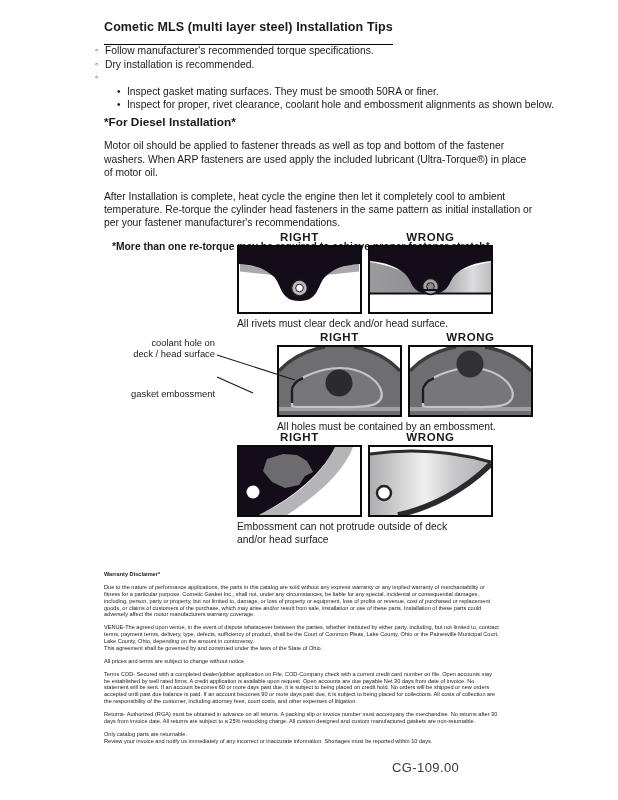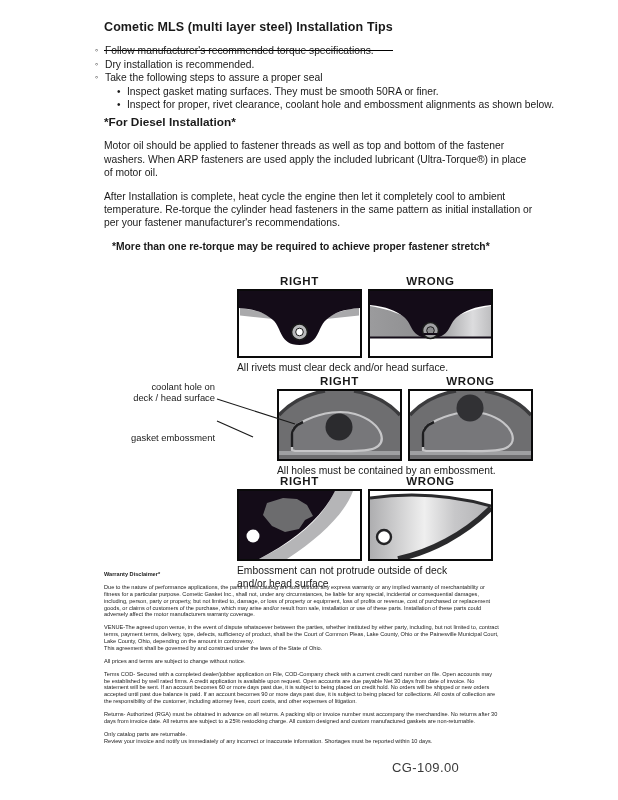--- a/index.html
+++ b/index.html
@@ -5,35 +5,35 @@
   html,body{margin:0;padding:0;background:#e8e8e8;}
   #page{
     position:relative;width:618px;height:800px;background:#ffffff;
     font-family:"Liberation Sans","DejaVu Sans",sans-serif;color:#1a1a1a;
     overflow:hidden;margin:0 auto;
   }
   .abs{position:absolute;}
   
   .doc-title{
     left:104px;top:20px;font-size:12.5px;font-weight:bold;
-    border-bottom:1.6px solid #000;padding-bottom:16px;letter-spacing:.1px;
+    border-bottom:1.6px solid #000;padding-bottom:10px;letter-spacing:.1px;
   }
   
   .bullets{left:95px;top:44px;font-size:10.3px;line-height:13.5px;}
   .b-row{display:flex;}
   .b-mark{width:10px;flex:0 0 10px;font-size:9px;line-height:13.5px;text-align:left;}
   .sub{padding-left:22px;}
   .sub .b-mark{font-size:10px;}
   
   .diesel{left:104px;top:116px;width:432px;font-size:10.3px;line-height:13.4px;}
   .diesel h2{font-size:11.8px;font-weight:bold;margin:0 0 7px 0;}
   .diesel p{margin:10px 0 10px 0;}
   .diesel p.note{margin:8px;font-weight:bold;}
   
-  .dg-row{position:absolute;width:300px;margin-top:44px;}
+  .dg-row{position:absolute;width:300px;}
   .dg-headers{display:flex;gap:6px;}
   .dg-headers span{
     flex:0 0 125px;text-align:center;font-size:11.5px;font-weight:bold;
     letter-spacing:.6px;line-height:12px;
   }
   .dg-panels{display:flex;gap:6px;margin-top:2px;}
   .panel{border:2px solid #0a0a0a;line-height:0;background:#fff;}
   .panel svg{display:block;}
   .dg-caption{margin-top:4px;font-size:10.3px;line-height:12.5px;white-space:pre-line;}
   
@@ -63,21 +63,20 @@
     <div class="b-row">
       <span class="b-mark">◦</span>
       <span>Follow manufacturer's recommended torque specifications.</span>
     </div>
     <div class="b-row">
       <span class="b-mark">◦</span>
       <span>Dry installation is recommended.</span>
     </div>
     <div class="b-row">
       <span class="b-mark">◦</span>
-      <span>Take the following steps to assure a proper seal</span>
     </div>
     <div class="b-row sub">
       <span class="b-mark">•</span>
       <span>Inspect gasket mating surfaces.  They must be smooth 50RA or finer.</span>
     </div>
     <div class="b-row sub">
       <span class="b-mark">•</span>
       <span>Inspect for proper, rivet clearance, coolant hole and embossment alignments as shown below.</span>
     </div>
   </div>

